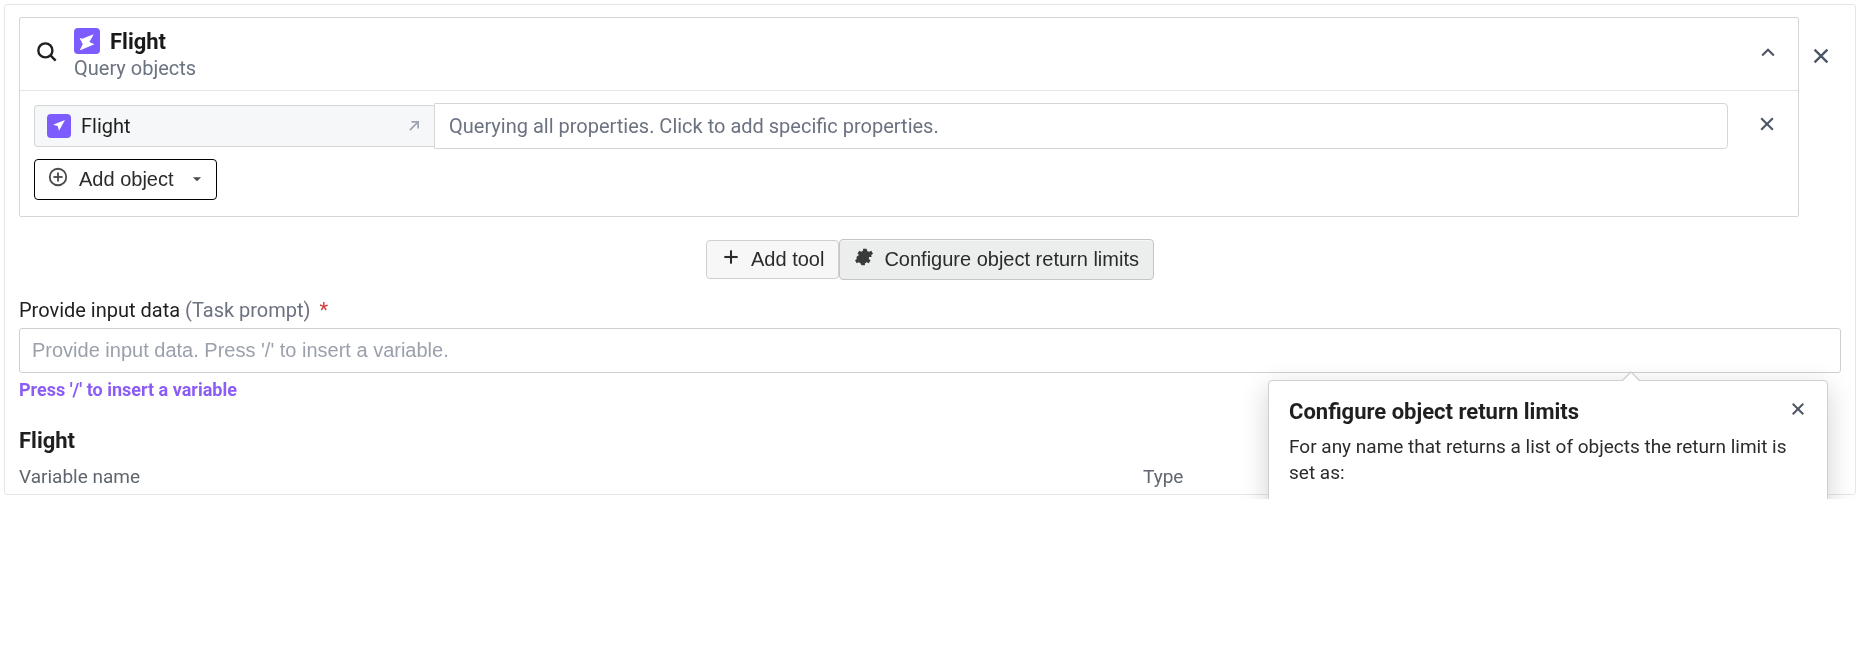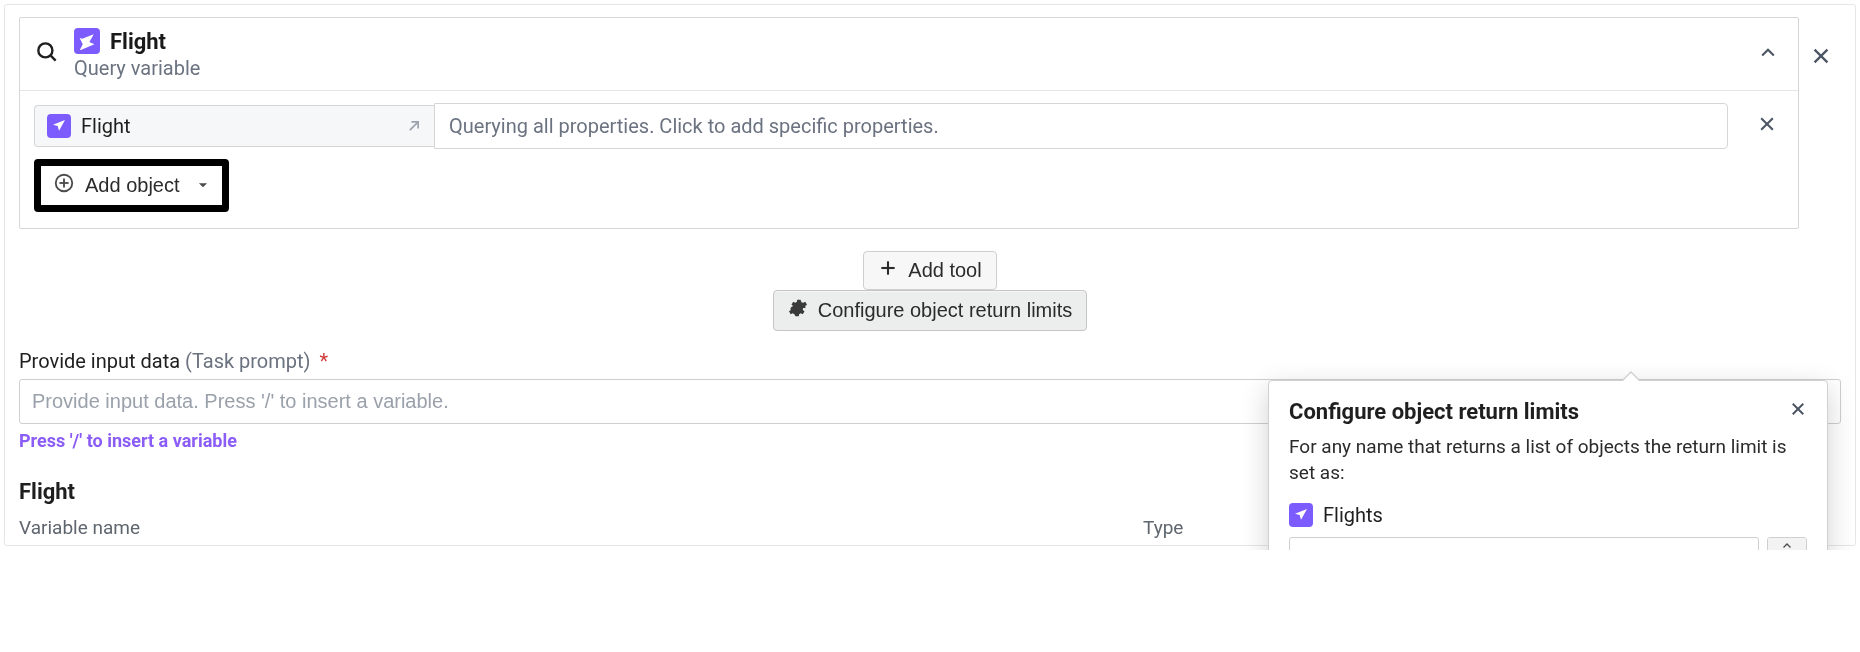--- a/index.html
+++ b/index.html
@@ -87,31 +87,30 @@
     cursor: pointer;
   }
   .row-close {
     width: 34px; height: 34px; display: inline-flex; align-items: center; justify-content: center;
     margin-left: 22px; cursor: pointer; color: #4b5563;
   }
   .row-close svg { width: 20px; height: 20px; stroke: currentColor; stroke-width: 2.5; fill: none; }
 
   .add-object-btn {
     display: inline-flex; align-items: center; gap: 10px;
-    border: 7px solid #000000; background: #fff;
+    border: 1px solid #000000; background: #fff;
     border-radius: 4px; padding: 6px 12px; cursor: pointer;
     font-size: 20px; color: #2b2b2b;
   }
   .add-object-btn .plus-circle { width: 22px; height: 22px; stroke: #4b4b4b; stroke-width: 2; fill: none; }
   .add-object-btn .caret { width: 14px; height: 14px; fill: #4b4b4b; margin-left: 6px; }
 
   .toolbar-row {
     display: flex; align-items: center; justify-content: center;
     margin: 6px 0 18px 0;
-    flex-direction: column;
   }
   .add-tool-btn {
     display: inline-flex; align-items: center; gap: 10px;
     border: 1px solid #cfcfcf; background: #f7f7f7;
     border-radius: 4px; padding: 6px 14px; cursor: pointer;
     font-size: 20px; color: #2b2b2b;
   }
   .add-tool-btn svg { width: 20px; height: 20px; stroke: #2b2b2b; stroke-width: 2.5; fill: none; }
 
   .configure-btn {
@@ -225,21 +224,21 @@
         <div class="title-block">
           <div class="title-row">
             <span class="plane-badge">
               <svg viewBox="0 0 24 24">
                     <path d="M2 16l20-8-8 20-3-9-9-3z" transform="rotate(45 12 12)"></path>
                     <path d="M21 3L3 10l7 2 2 7 9-16z"></path>
                   </svg>
             </span>
             <span class="flight-title">Flight</span>
           </div>
-          <span class="subtitle">Query variable</span>
+          <span class="subtitle">Query objects</span>
         </div>
         <div class="header-spacer"></div>
         <button class="icon-btn">
           <span>
             <svg viewBox="0 0 24 24">
                   <polyline points="5 15 12 8 19 15"></polyline>
                 </svg>
           </span>
         </button>
       </div>

